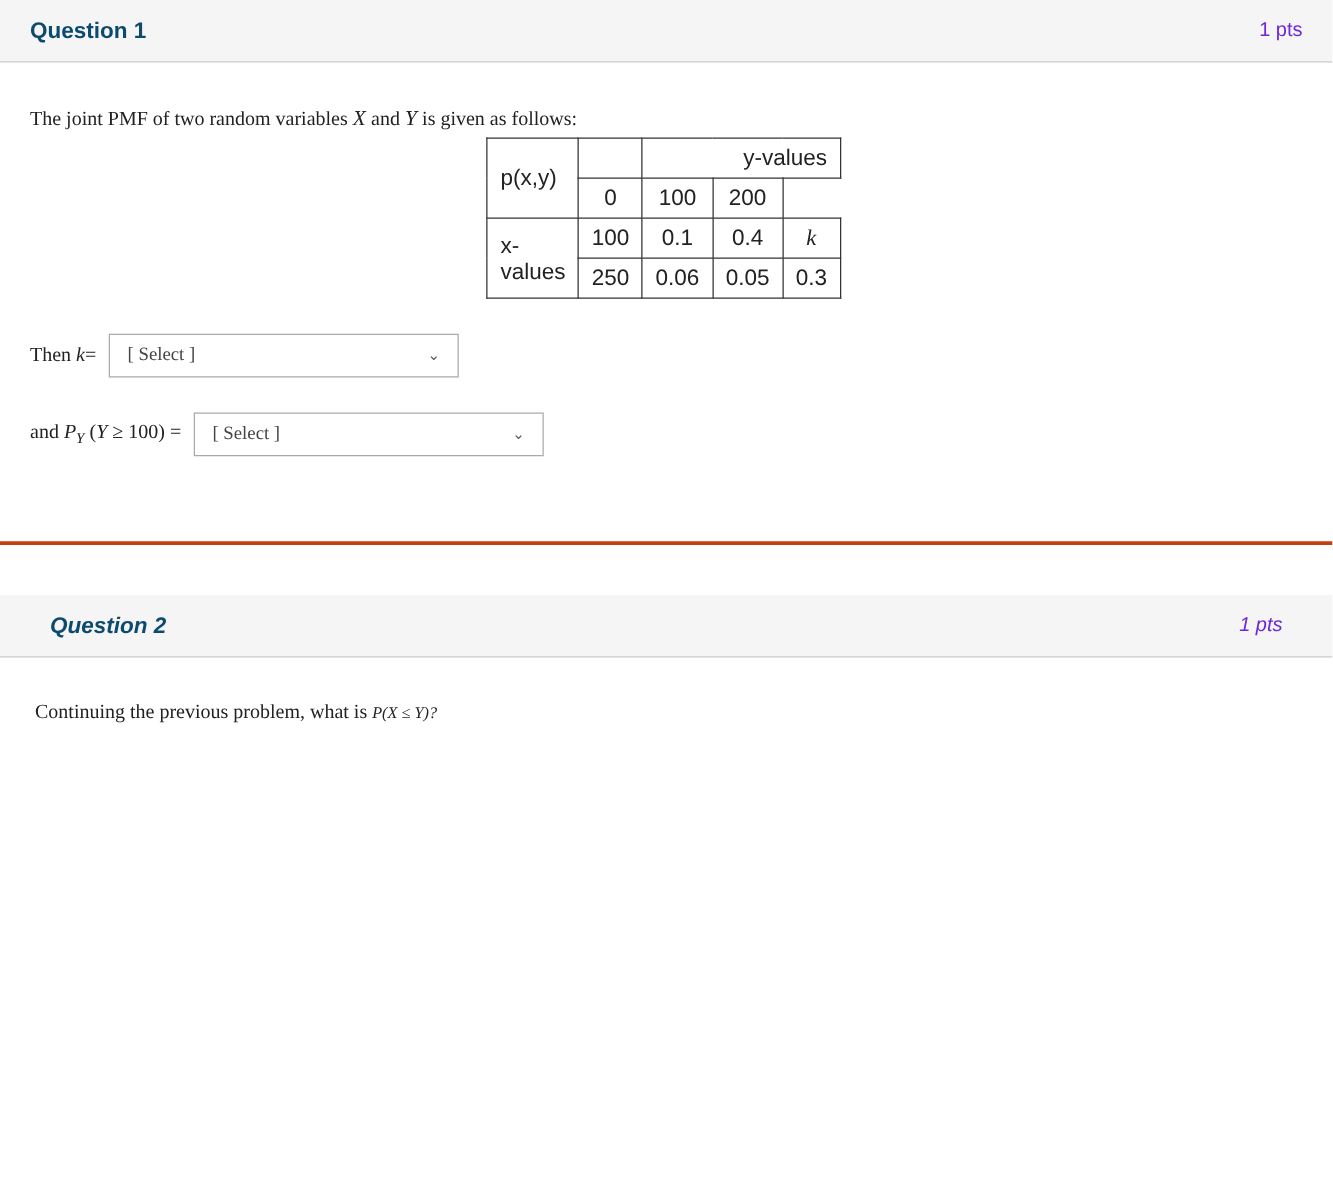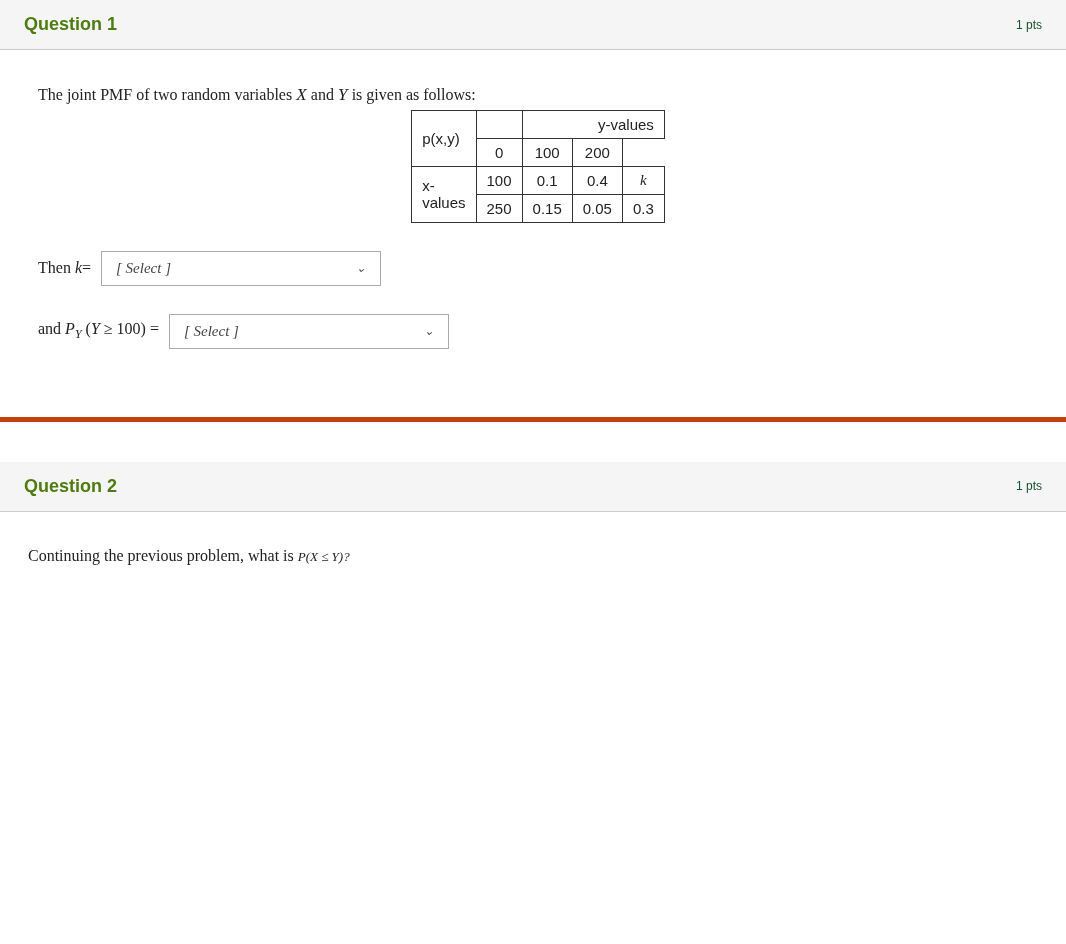--- a/index.html
+++ b/index.html
@@ -21,32 +21,32 @@
       align-items: center;
       padding: 14px 24px;
       background: #f5f5f5;
       border-bottom: 1px solid #ccc;
     }
 
     .question-title {
       font-family: Arial, sans-serif;
       font-size: 18px;
       font-weight: bold;
-      color: #4d7c0f;
+      color: #0c4a6e;
     }
 
     .question-pts {
       font-family: Arial, sans-serif;
-      font-size: 12px;
-      color: #14532d;
+      font-size: 16px;
+      color: #6d28d9;
     }
 
     .question-body {
-      padding: 32px 28px 40px 38px;
-      border-bottom: 5px solid #c2410c;
+      padding: 32px 28px 40px 24px;
+      border-bottom: 3px solid #c2410c;
     }
 
     .question-text {
       font-size: 16px;
       margin-bottom: 22px;
       line-height: 1.5;
     }
 
     
     .pmf-table-wrap {
@@ -73,37 +73,37 @@
       align-items: center;
       border: 1px solid #aaa;
       background: #fff;
       padding: 8px 14px;
       min-width: 280px;
       cursor: pointer;
       position: relative;
       font-size: 15px;
       color: #444;
       justify-content: space-between;
-      font-style: italic;
     }
 
     .select-dropdown .chevron {
       font-size: 12px;
       color: #555;
       margin-left: 12px;
     }
 
     
     .question2-header {
       display: flex;
       justify-content: space-between;
       align-items: center;
-      padding: 14px 24px;
+      padding: 14px 40px;
       background: #f5f5f5;
       border-bottom: 1px solid #ccc;
+      font-style: italic;
     }
 
     .question2-body {
       padding: 32px 28px 40px 28px;
     }
 
     sub {
       font-size: 0.75em;
     }
   </style>
@@ -119,42 +119,42 @@
 
   <div class="question-text">
     <span>The joint PMF of two random variables</span>
     <span style="font-style:italic; font-family:Georgia,serif; font-size:17px;"> X </span>
     <span>and</span>
     <span style="font-style:italic; font-family:Georgia,serif; font-size:17px;"> Y </span>
     <span>is given as follows:</span>
   </div>
 
   <div class="pmf-table-wrap" style="margin-top:-20px;">
-    <table style="border-collapse:collapse; font-size:15px; font-family:Arial,sans-serif;">
+    <table style="border-collapse:collapse; font-size:18px; font-family:Arial,sans-serif;">
       <tbody>
         <tr>
           <td rowspan="2" style="border:1px solid #333; padding:5px 10px; vertical-align:middle;">p(x,y)</td>
           <td style="border:1px solid #333; padding:5px 10px;"></td>
           <td colspan="3" style="border:1px solid #333; padding:5px 10px; text-align:right;">y-values</td>
         </tr>
         <tr>
           <td style="border:1px solid #333; padding:5px 10px; text-align:center;">0</td>
           <td style="border:1px solid #333; padding:5px 10px; text-align:center;">100</td>
           <td style="border:1px solid #333; padding:5px 10px; text-align:center;">200</td>
         </tr>
         <tr>
           <td rowspan="2" style="border:1px solid #333; padding:5px 10px; vertical-align:middle; text-align:left;">x-<br>values</td>
           <td style="border:1px solid #333; padding:5px 10px; text-align:center;">100</td>
           <td style="border:1px solid #333; padding:5px 10px; text-align:center;">0.1</td>
           <td style="border:1px solid #333; padding:5px 10px; text-align:center;">0.4</td>
           <td style="border:1px solid #333; padding:5px 10px; text-align:center; font-style:italic; font-family:Georgia,serif;">k</td>
         </tr>
         <tr>
           <td style="border:1px solid #333; padding:5px 10px; text-align:center;margin-left:28px;">250</td>
-          <td style="border:1px solid #333; padding:5px 10px; text-align:center;">0.15</td>
+          <td style="border:1px solid #333; padding:5px 10px; text-align:center;">0.06</td>
           <td style="border:1px solid #333; padding:5px 10px; text-align:center;">0.05</td>
           <td style="border:1px solid #333; padding:5px 10px; text-align:center;margin-top:29px;">0.3</td>
         </tr>
       </tbody>
     </table>
   </div>
 
   <div class="select-row" style="margin-top:16px;">
     <span class="select-label">Then <span style="font-style:italic; font-family:Georgia,serif;">k</span>=</span>
     <div class="select-dropdown">

